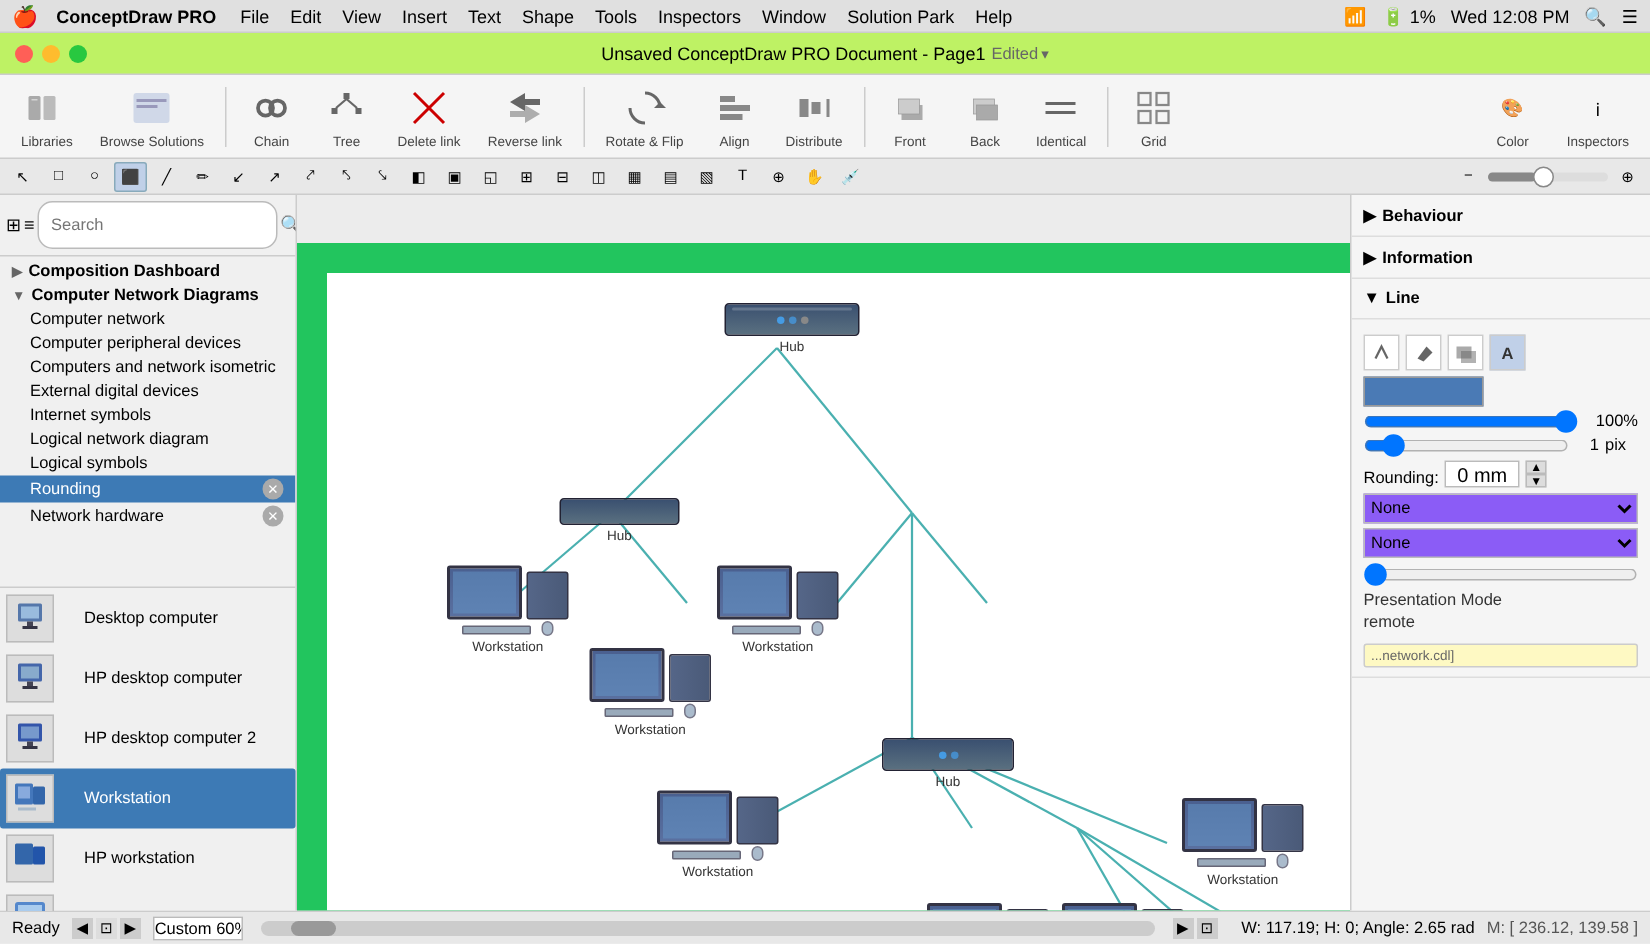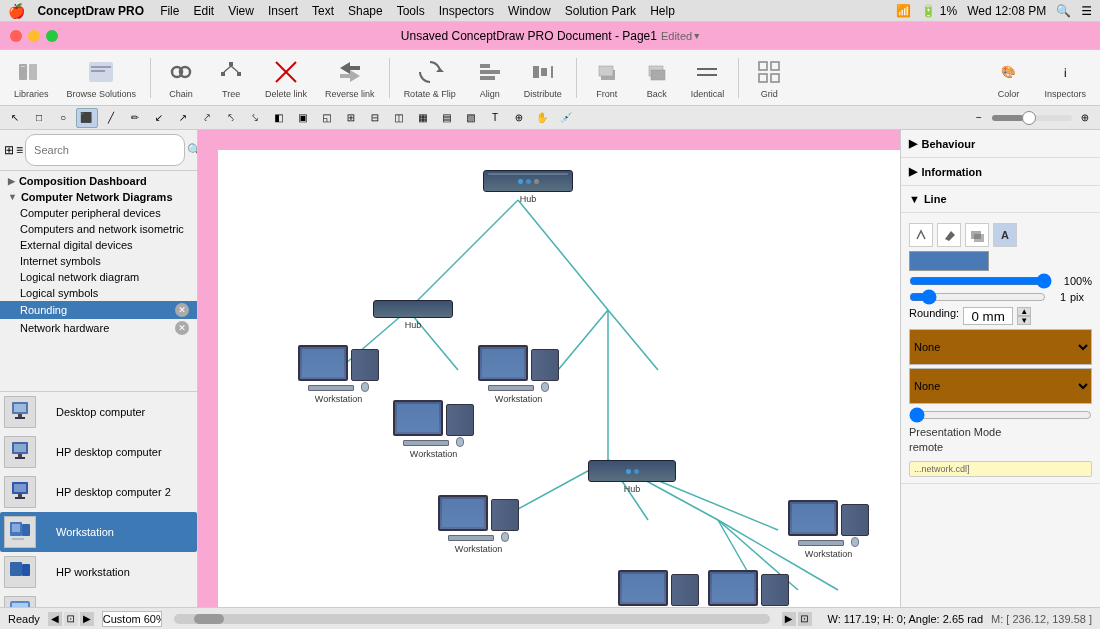--- a/index.html
+++ b/index.html
@@ -6,21 +6,21 @@
     body { font-family: -apple-system, BlinkMacSystemFont, 'Helvetica Neue', sans-serif; font-size: 12px; background: #ececec; width: 1100px; height: 629px; overflow: hidden; }
 
     
     .menubar { height: 22px; background: #e0e0e0; display: flex; align-items: center; padding: 0 8px; border-bottom: 1px solid #ccc; }
     .menubar-apple { font-size: 14px; margin-right: 12px; }
     .menubar-appname { font-weight: bold; margin-right: 16px; font-size: 12px; }
     .menubar-item { margin-right: 14px; font-size: 12px; cursor: default; }
     .menubar-right { margin-left: auto; display: flex; align-items: center; gap: 10px; font-size: 12px; }
 
     
-    .titlebar { height: 28px; background: #f9a8d4; display: flex; align-items: center; justify-content: center; border-bottom: 1px solid #ccc; position: relative; }
+    .titlebar { height: 28px; background: #bef264; display: flex; align-items: center; justify-content: center; border-bottom: 1px solid #ccc; position: relative; }
     .titlebar-dots { position: absolute; left: 10px; display: flex; gap: 6px; }
     .dot { width: 12px; height: 12px; border-radius: 50%; }
     .dot-red { background: #ff5f57; }
     .dot-yellow { background: #febc2e; }
     .dot-green { background: #28c840; }
     .edited-badge { color: #666; font-size: 11px; margin-left: 4px; }
 
     
     .toolbar { height: 56px; background: #f5f5f5; border-bottom: 1px solid #ccc; display: flex; align-items: center; padding: 0 8px; gap: 6px; }
     .toolbar-group { display: flex; flex-direction: column; align-items: center; padding: 0 6px; cursor: pointer; }
@@ -64,24 +64,24 @@
     .right-panel-section { padding: 4px 8px; border-bottom: 1px solid #ddd; }
     .right-panel-section-title { font-size: 11px; font-weight: bold; cursor: pointer; display: flex; align-items: center; gap: 4px; padding: 3px 0; }
     .color-preview { width: 80px; height: 20px; background: #4a7ab5; border: 1px solid #999; }
     .opacity-row { display: flex; align-items: center; gap: 4px; margin: 4px 0; }
     .opacity-slider { flex: 1; height: 8px; }
     .opacity-val { width: 36px; text-align: right; font-size: 11px; }
     .line-width-row { display: flex; align-items: center; gap: 4px; margin: 4px 0; }
     .line-tools { display: flex; gap: 4px; margin: 4px 0; }
     .line-tool-btn { width: 24px; height: 24px; border: 1px solid #ccc; background: white; display: flex; align-items: center; justify-content: center; cursor: pointer; }
     .line-tool-btn.active { background: #c0d0e8; }
-    .rounding-row { display: flex; align-items: flex-start; gap: 4px; margin: 4px 0; font-size: 11px; }
+    .rounding-row { display: flex; align-items: flex-end; gap: 4px; margin: 4px 0; font-size: 11px; }
     .rounding-val { width: 50px; height: 18px; border: 1px solid #bbb; background: white; text-align: center; }
     .dropdown-row { display: flex; align-items: center; gap: 4px; margin: 3px 0; }
-    .dropdown-sel { flex: 1; height: 36px; border: 1px solid #bbb; background: #a16207; font-size: 11px; }
+    .dropdown-sel { flex: 1; height: 20px; border: 1px solid #bbb; background: #8b5cf6; font-size: 11px; }
     .pres-mode-label { font-size: 11px; color: #333; margin: 3px 0; }
 
     
     .statusbar { height: 22px; background: #e8e8e8; border-top: 1px solid #ccc; display: flex; align-items: center; padding: 0 8px; font-size: 11px; gap: 8px; }
     .statusbar-nav { display: flex; align-items: center; gap: 2px; }
     .statusbar-zoom { display: flex; align-items: center; gap: 4px; }
     .zoom-field { width: 60px; height: 16px; border: 1px solid #bbb; background: white; text-align: center; font-size: 11px; }
     .scroll-bar { flex: 1; height: 10px; background: #ccc; border-radius: 5px; position: relative; margin: 0 4px; }
     .scroll-thumb { width: 30px; height: 10px; background: #999; border-radius: 5px; position: absolute; left: 20px; }
     .statusbar-coords { margin-left: auto; font-size: 11px; color: #555; }
@@ -319,20 +319,23 @@
     <div class="panel-tree">
       <div class="tree-item section-header">
         <span class="arrow">▶</span>
         <span>Composition Dashboard</span>
       </div>
       <div class="tree-item section-header">
         <span class="arrow">▼</span>
         <span>Computer Network Diagrams</span>
       </div>
       <div class="tree-item indent">
+        <span>Computer network</span>
+      </div>
+      <div class="tree-item indent">
         <span>Computer peripheral devices</span>
       </div>
       <div class="tree-item indent">
         <span>Computers and network isometric</span>
       </div>
       <div class="tree-item indent">
         <span>External digital devices</span>
       </div>
       <div class="tree-item indent">
         <span>Internet symbols</span>
@@ -415,21 +418,21 @@
               <rect x="12" y="17" width="4" height="4" fill="#445"></rect>
               <rect x="8" y="21" width="12" height="2" fill="#334"></rect>
             </svg>
         </div>
         <span class="icon-label">iMac desktop</span>
       </div>
 
     </div>
   </div>
 
-  <div class="canvas-area" style="background:#f9a8d4; position:relative;">
+  <div class="canvas-area" style="background:#22c55e; position:relative;margin-top:32px;">
     <div class="canvas-bg" style="position:absolute;top:10px;left:10px;right:10px;bottom:10px;background:white;overflow:hidden;">
 
       <svg style="position:absolute;top:0;left:0;width:100%;height:100%;pointer-events:none;">
 
         <line x1="300" y1="50" x2="190" y2="160" stroke="#4ab0b0" stroke-width="1.5"></line>
         <line x1="300" y1="50" x2="390" y2="160" stroke="#4ab0b0" stroke-width="1.5"></line>
         <line x1="190" y1="160" x2="120" y2="220" stroke="#4ab0b0" stroke-width="1.5"></line>
         <line x1="190" y1="160" x2="240" y2="220" stroke="#4ab0b0" stroke-width="1.5"></line>
         <line x1="390" y1="160" x2="340" y2="220" stroke="#4ab0b0" stroke-width="1.5"></line>
         <line x1="390" y1="160" x2="440" y2="220" stroke="#4ab0b0" stroke-width="1.5"></line>

